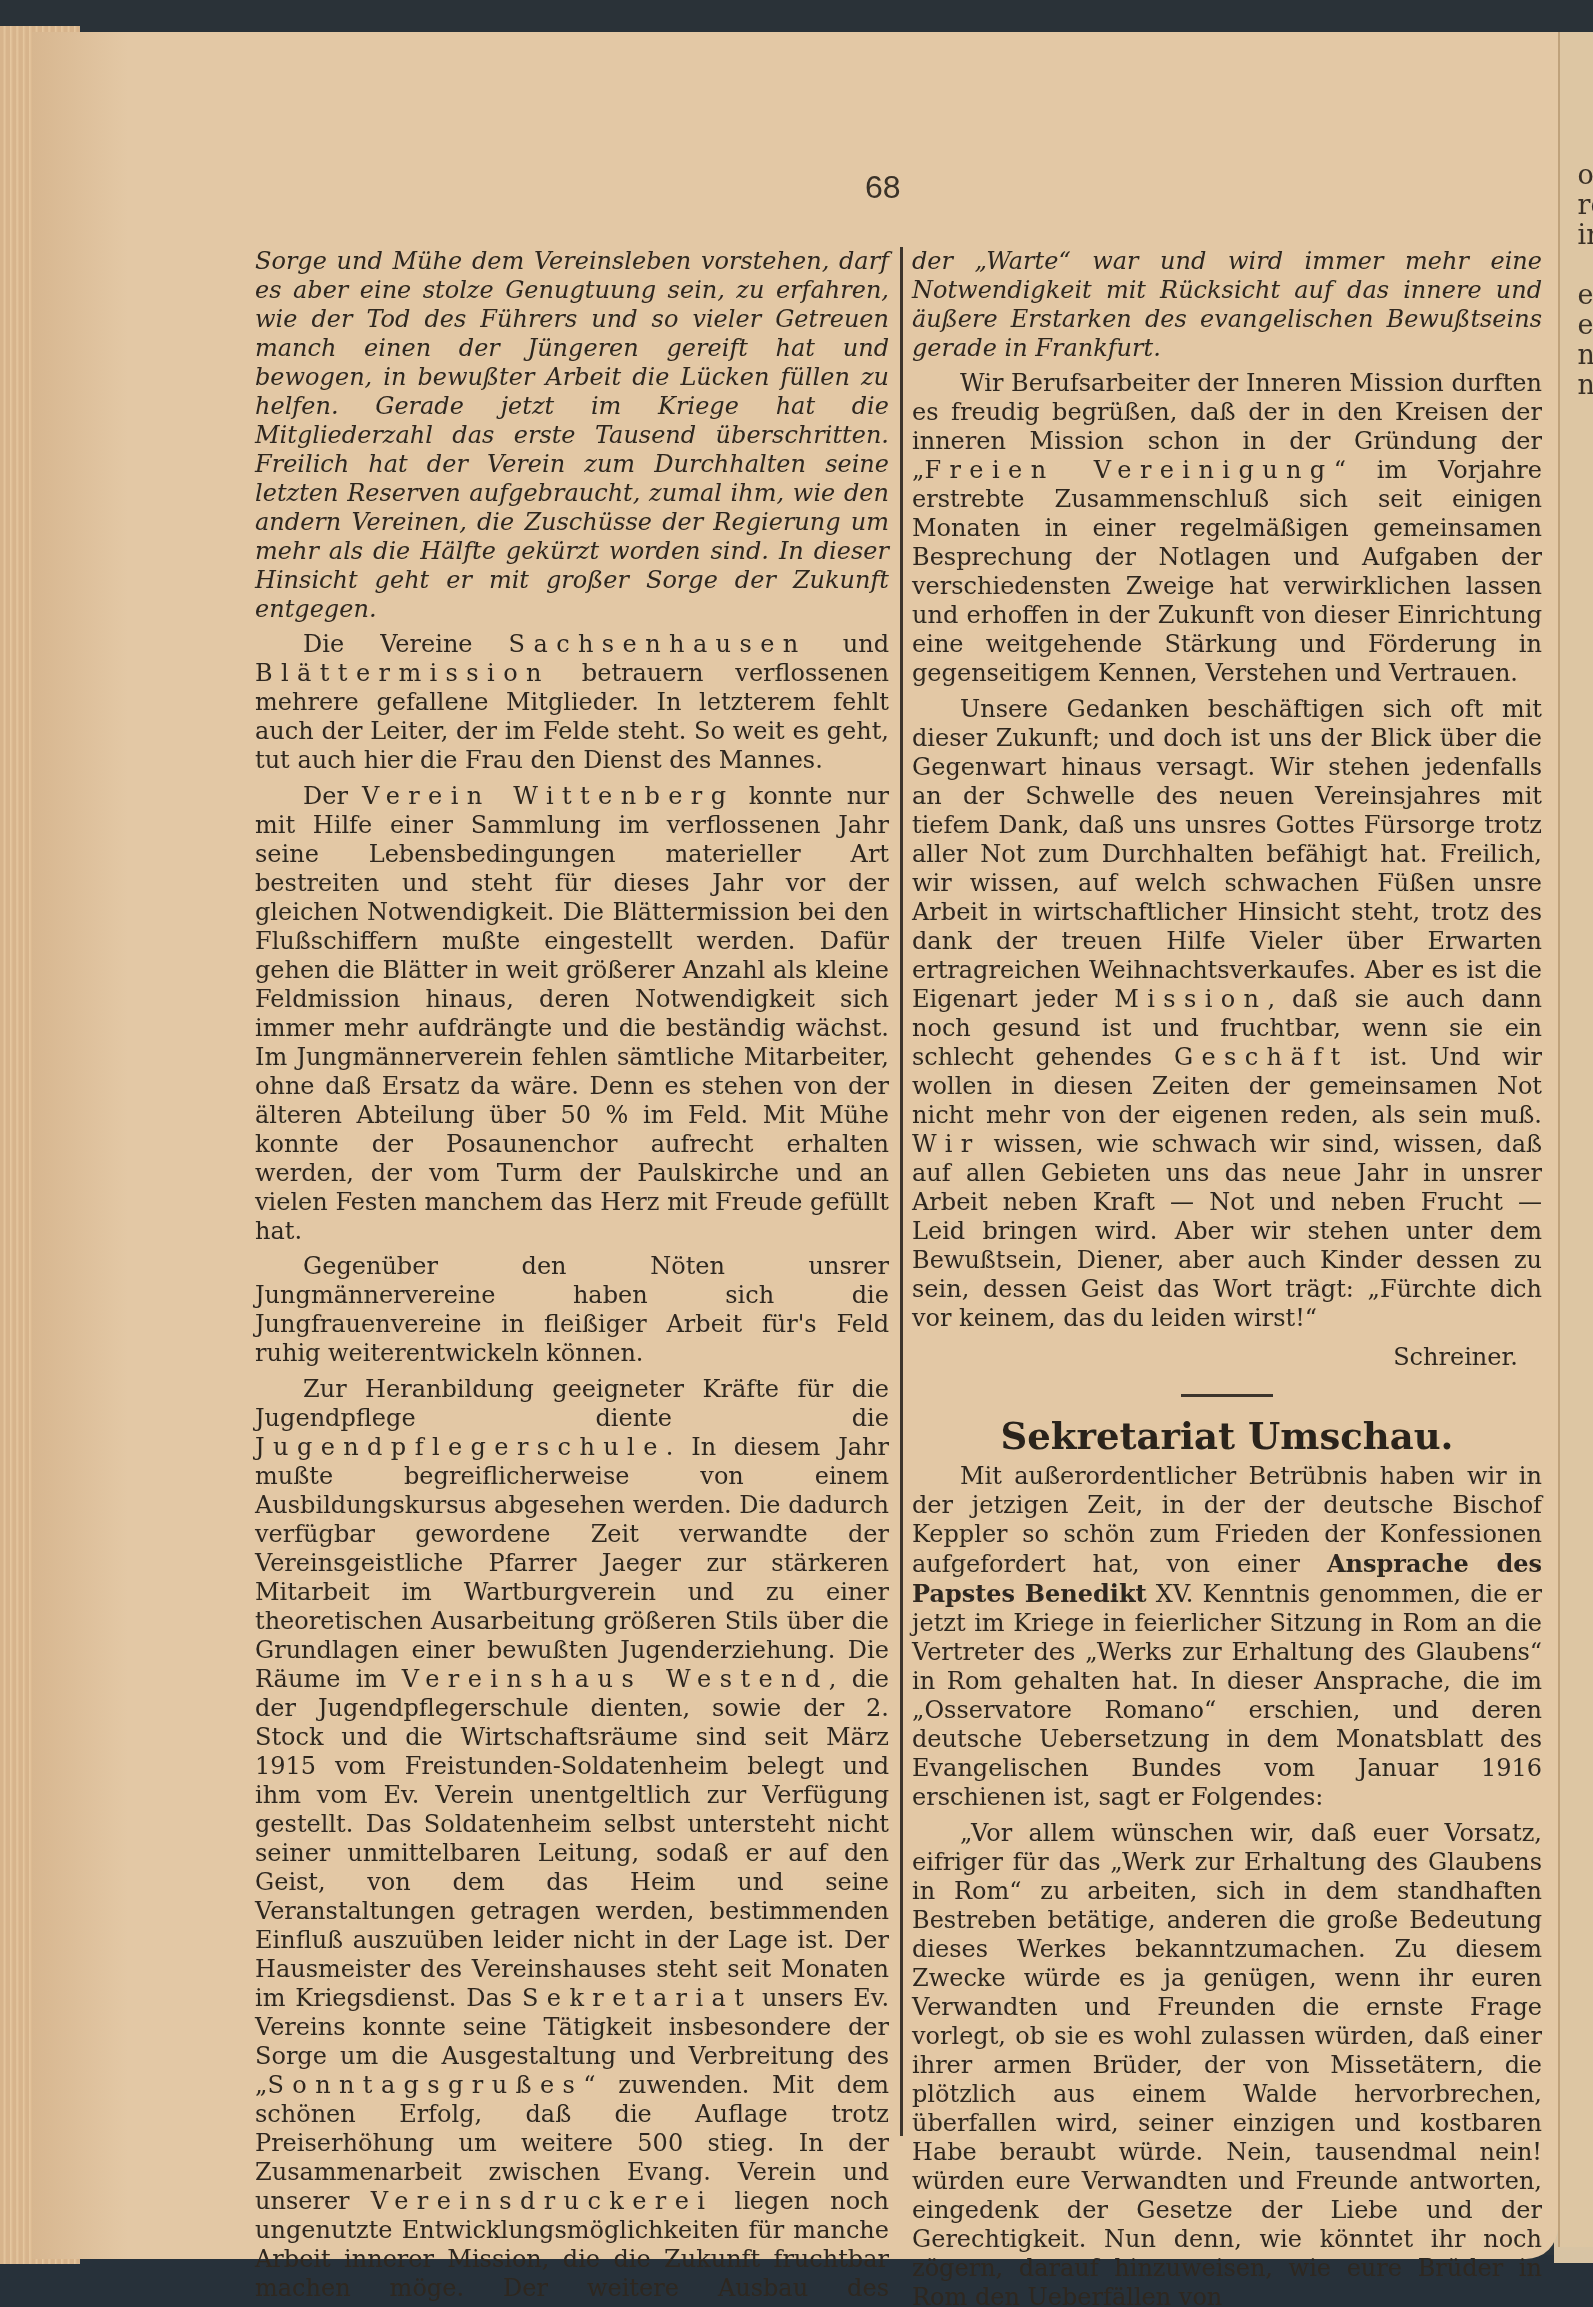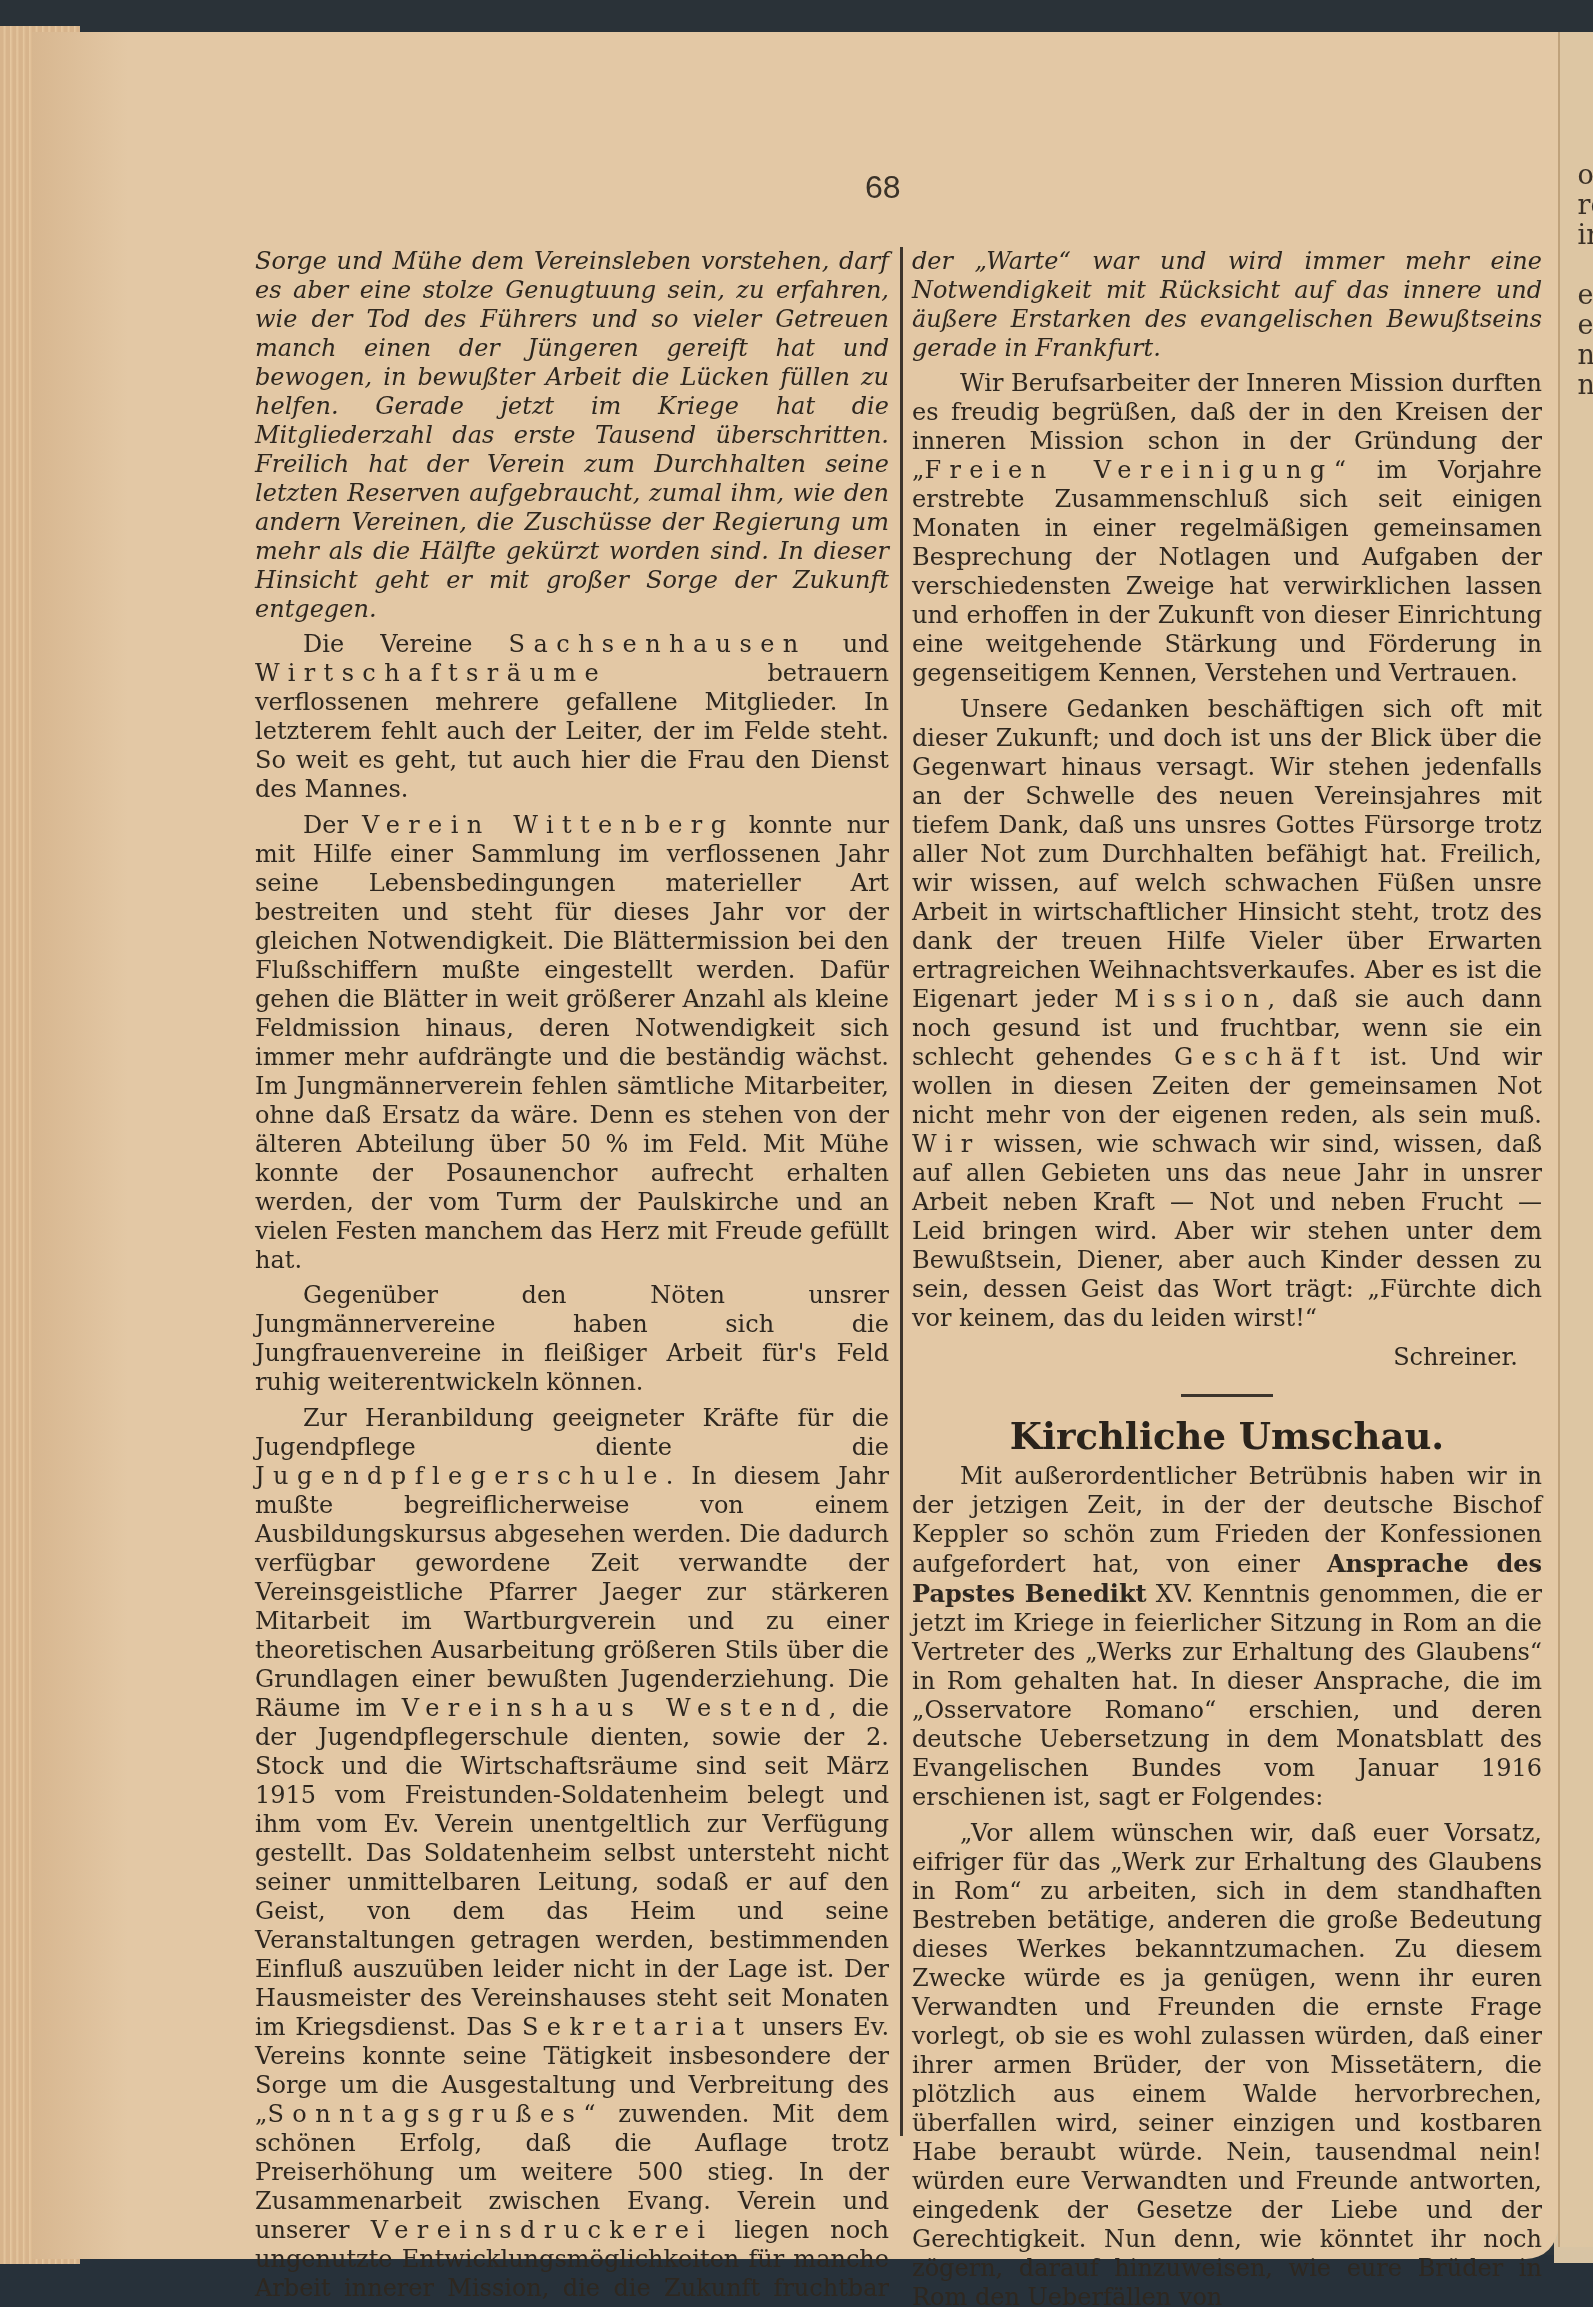--- a/index.html
+++ b/index.html
@@ -84,35 +84,35 @@
   </div>
 
 <div class="page">
   <div class="page-inner-shadow"></div>
 </div>
 
 <div class="page-number">68</div>
 
 <div class="column col-left" id="col-left">
     <p class="para noindent"><span>Sorge und Mühe dem Vereinsleben vorstehen, darf es aber eine stolze Genugtuung sein, zu erfahren, wie der Tod des Führers und so vieler Getreuen manch einen der Jüngeren gereift hat und bewogen, in bewußter Arbeit die Lücken füllen zu helfen. Gerade jetzt im Kriege hat die Mitgliederzahl das erste Tausend überschritten. Freilich hat der Verein zum Durchhalten seine letzten Reserven aufgebraucht, zumal ihm, wie den andern Vereinen, die Zuschüsse der Regierung um mehr als die Hälfte gekürzt worden sind. In dieser Hinsicht geht er mit großer Sorge der Zukunft entgegen.</span></p>
-    <p class="para"><span>Die Vereine </span><span class="spaced">Sachsenhausen</span><span> und </span><span class="spaced">Wirtschaftsräume</span><span> betrauern verflossenen mehrere gefallene Mitglieder. In letzterem fehlt auch der Leiter, der im Felde steht. So weit es geht, tut auch hier die Frau den Dienst des Mannes.</span></p>
+    <p class="para"><span>Die Vereine </span><span class="spaced">Sachsenhausen</span><span> und </span><span class="spaced">Blättermission</span><span> betrauern verflossenen mehrere gefallene Mitglieder. In letzterem fehlt auch der Leiter, der im Felde steht. So weit es geht, tut auch hier die Frau den Dienst des Mannes.</span></p>
     <p class="para"><span>Der </span><span class="spaced">Verein Wittenberg</span><span> konnte nur mit Hilfe einer Sammlung im verflossenen Jahr seine Lebensbedingungen materieller Art bestreiten und steht für dieses Jahr vor der gleichen Notwendigkeit. Die Blättermission bei den Flußschiffern mußte eingestellt werden. Dafür gehen die Blätter in weit größerer Anzahl als kleine Feldmission hinaus, deren Notwendigkeit sich immer mehr aufdrängte und die beständig wächst. Im Jungmännerverein fehlen sämtliche Mitarbeiter, ohne daß Ersatz da wäre. Denn es stehen von der älteren Abteilung über 50 % im Feld. Mit Mühe konnte der Posaunenchor aufrecht erhalten werden, der vom Turm der Paulskirche und an vielen Festen manchem das Herz mit Freude gefüllt hat.</span></p>
     <p class="para"><span>Gegenüber den Nöten unsrer Jungmännervereine haben sich die Jungfrauenvereine in fleißiger Arbeit für's Feld ruhig weiterentwickeln können.</span></p>
     <p class="para"><span>Zur Heranbildung geeigneter Kräfte für die Jugendpflege diente die </span><span class="spaced">Jugendpflegerschule</span><span>. In diesem Jahr mußte begreiflicherweise von einem Ausbildungskursus abgesehen werden. Die dadurch verfügbar gewordene Zeit verwandte der Vereinsgeistliche Pfarrer Jaeger zur stärkeren Mitarbeit im Wartburgverein und zu einer theoretischen Ausarbeitung größeren Stils über die Grundlagen einer bewußten Jugenderziehung. Die Räume im </span><span class="spaced">Vereinshaus Westend</span><span>, die der Jugendpflegerschule dienten, sowie der 2. Stock und die Wirtschaftsräume sind seit März 1915 vom Freistunden-Soldatenheim belegt und ihm vom Ev. Verein unentgeltlich zur Verfügung gestellt. Das Soldatenheim selbst untersteht nicht seiner unmittelbaren Leitung, sodaß er auf den Geist, von dem das Heim und seine Veranstaltungen getragen werden, bestimmenden Einfluß auszuüben leider nicht in der Lage ist. Der Hausmeister des Vereinshauses steht seit Monaten im Kriegsdienst. Das </span><span class="spaced">Sekretariat</span><span> unsers Ev. Vereins konnte seine Tätigkeit insbesondere der Sorge um die Ausgestaltung und Verbreitung des „</span><span class="spaced">Sonntagsgrußes</span><span>“ zuwenden. Mit dem schönen Erfolg, daß die Auflage trotz Preiserhöhung um weitere 500 stieg. In der Zusammenarbeit zwischen Evang. Verein und unserer </span><span class="spaced">Vereinsdruckerei</span><span> liegen noch ungenutzte Entwicklungsmöglichkeiten für manche Arbeit innerer Mission, die die Zukunft fruchtbar machen möge. Der weitere Ausbau des „Sonntagsgrußes“ nach Eingang</span></p>
   </div>
 
 <div class="divider"></div>
 
 <div class="column col-right" id="col-right">
   <div id="col-right-paras">
       <p class="para noindent"><span>der „Warte“ war und wird immer mehr eine Notwendigkeit mit Rücksicht auf das innere und äußere Erstarken des evangelischen Bewußtseins gerade in Frankfurt.</span></p>
       <p class="para"><span>Wir Berufsarbeiter der Inneren Mission durften es freudig begrüßen, daß der in den Kreisen der inneren Mission schon in der Gründung der „</span><span class="spaced">Freien Vereinigung</span><span>“ im Vorjahre erstrebte Zusammenschluß sich seit einigen Monaten in einer regelmäßigen gemeinsamen Besprechung der Notlagen und Aufgaben der verschiedensten Zweige hat verwirklichen lassen und erhoffen in der Zukunft von dieser Einrichtung eine weitgehende Stärkung und Förderung in gegenseitigem Kennen, Verstehen und Vertrauen.</span></p>
       <p class="para"><span>Unsere Gedanken beschäftigen sich oft mit dieser Zukunft; und doch ist uns der Blick über die Gegenwart hinaus versagt. Wir stehen jedenfalls an der Schwelle des neuen Vereinsjahres mit tiefem Dank, daß uns unsres Gottes Fürsorge trotz aller Not zum Durchhalten befähigt hat. Freilich, wir wissen, auf welch schwachen Füßen unsre Arbeit in wirtschaftlicher Hinsicht steht, trotz des dank der treuen Hilfe Vieler über Erwarten ertragreichen Weihnachtsverkaufes. Aber es ist die Eigenart jeder </span><span class="spaced">Mission</span><span>, daß sie auch dann noch gesund ist und fruchtbar, wenn sie ein schlecht gehendes </span><span class="spaced">Geschäft</span><span> ist. Und wir wollen in diesen Zeiten der gemeinsamen Not nicht mehr von der eigenen reden, als sein muß. </span><span class="spaced">Wir</span><span> wissen, wie schwach wir sind, wissen, daß auf allen Gebieten uns das neue Jahr in unsrer Arbeit neben Kraft — Not und neben Frucht — Leid bringen wird. Aber wir stehen unter dem Bewußtsein, Diener, aber auch Kinder dessen zu sein, dessen Geist das Wort trägt: „Fürchte dich vor keinem, das du leiden wirst!“</span></p>
     </div>
   <div class="signature">Schreiner.</div>
   <div class="section-rule"></div>
-  <div class="section-title">Kirchliche Umschau.</div>
+  <div class="section-title">Sekretariat Umschau.</div>
   <div id="col-right-section">
       <p class="para"><span>Mit außerordentlicher Betrübnis haben wir in der jetzigen Zeit, in der der deutsche Bischof Keppler so schön zum Frieden der Konfessionen aufgefordert hat, von einer </span><span class="bold">Ansprache des Papstes Benedikt</span><span> XV. Kenntnis genommen, die er jetzt im Kriege in feierlicher Sitzung in Rom an die Vertreter des „Werks zur Erhaltung des Glaubens“ in Rom gehalten hat. In dieser Ansprache, die im „Osservatore Romano“ erschien, und deren deutsche Uebersetzung in dem Monatsblatt des Evangelischen Bundes vom Januar 1916 erschienen ist, sagt er Folgendes:</span></p>
       <p class="para"><span>„Vor allem wünschen wir, daß euer Vorsatz, eifriger für das „Werk zur Erhaltung des Glaubens in Rom“ zu arbeiten, sich in dem standhaften Bestreben betätige, anderen die große Bedeutung dieses Werkes bekanntzumachen. Zu diesem Zwecke würde es ja genügen, wenn ihr euren Verwandten und Freunden die ernste Frage vorlegt, ob sie es wohl zulassen würden, daß einer ihrer armen Brüder, der von Missetätern, die plötzlich aus einem Walde hervorbrechen, überfallen wird, seiner einzigen und kostbaren Habe beraubt würde. Nein, tausendmal nein! würden eure Verwandten und Freunde antworten, eingedenk der Gesetze der Liebe und der Gerechtigkeit. Nun denn, wie könntet ihr noch zögern, darauf hinzuweisen, wie eure Brüder in Rom den Ueberfällen von</span></p>
     </div>
 </div>
 
 
 </body></html>

